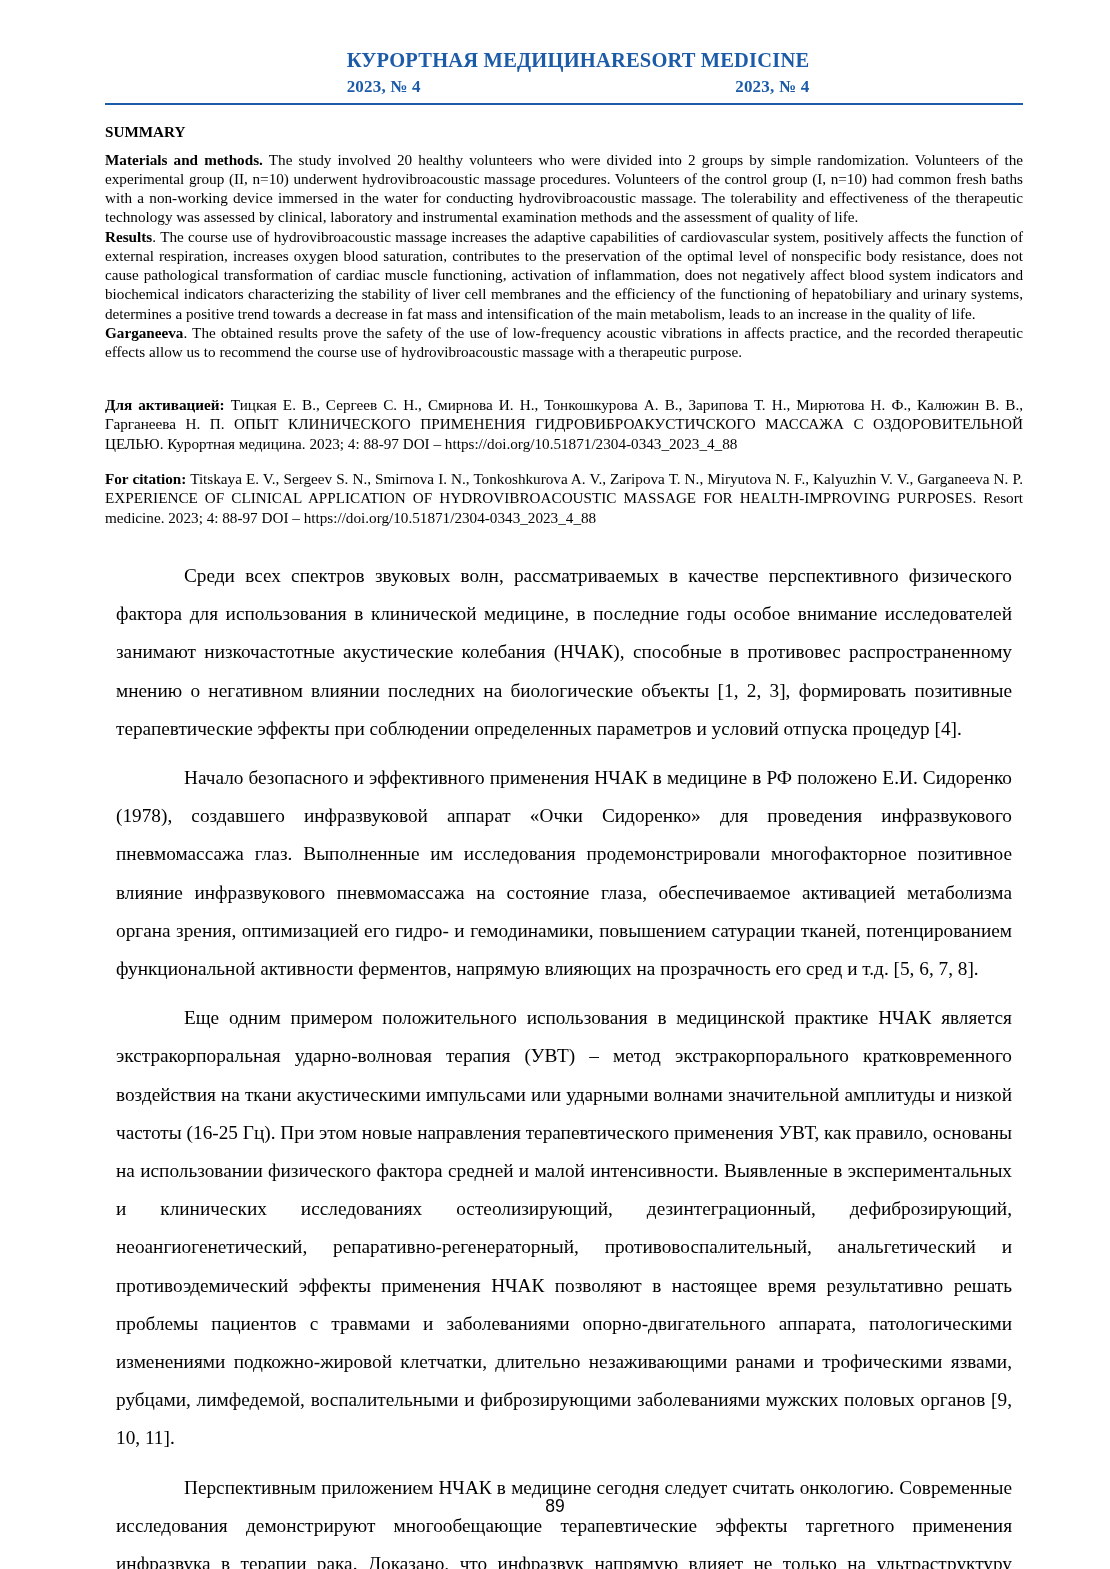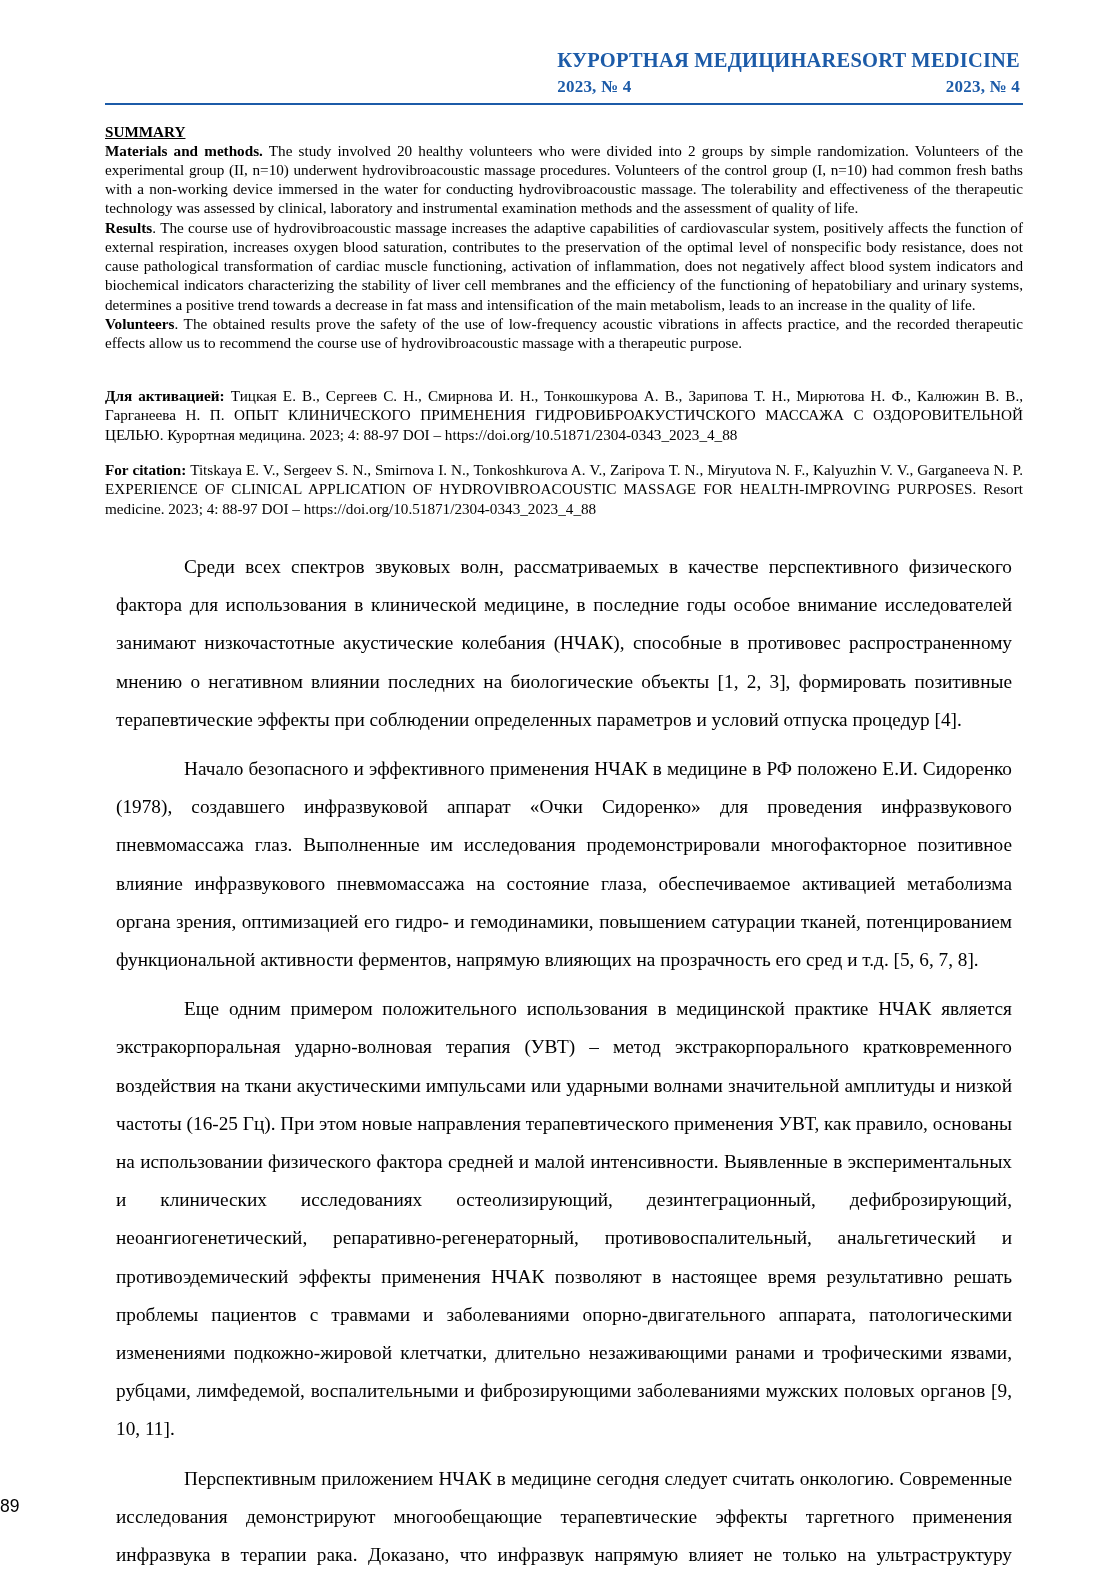--- a/index.html
+++ b/index.html
@@ -19,21 +19,21 @@
     width: 1110px;
     height: 1569px;
     box-sizing: border-box;
     padding: 48px 90px 0 105px;
     position: relative;
   }
 
   
   .runhead {
     display: flex;
-    justify-content: flex-end;
+    justify-content: center;
     align-items: flex-start;
     color: #1c5ba8;
     font-weight: bold;
     letter-spacing: 0.2px;
     margin-left: 31px;
   }
   .runhead .col-left  { text-align: left; }
   .runhead .col-right { text-align: right; }
   .runhead .title {
     font-size: 20.5px;
@@ -58,22 +58,21 @@
     margin-top: 17px;
     width: 918px;
     font-size: 15.2px;
     line-height: 1.265;
     text-align: justify;
     text-justify: inter-word;
   }
   .abstract .label-caps {
     font-weight: bold;
     display: block;
-    margin-bottom: 0px;
-    text-decoration: underline;
+    margin-bottom: 9px;
   }
   .abstract p {
     margin: 0;
     text-indent: 0;
   }
   .abstract b { font-weight: bold; }
 
   
   .citation {
     width: 918px;
@@ -100,20 +99,21 @@
     margin: 11px;
     text-indent: 68px;
   }
 
   
   .folio {
     position: absolute;
     left: 0;
     right: 0;
     bottom: 52px;
+    text-align: center;
     font-size: 17.5px;
     font-family: "Liberation Sans", "DejaVu Sans", sans-serif;
   }
 </style>
 </head>
 <body>
 
 <div class="page">
 
   <div class="runhead">
@@ -125,21 +125,21 @@
       <div class="title">RESORT MEDICINE</div>
       <div class="issue">2023, № 4</div>
     </div>
   </div>
   <hr class="rule">
 
   <div class="abstract">
     <span class="label-caps">SUMMARY</span>
     <p><b>Materials and methods.</b><span> The study involved 20 healthy volunteers who were divided into 2 groups by simple randomization. Volunteers of the experimental group (II, n=10) underwent hydrovibroacoustic massage procedures. Volunteers of the control group (I, n=10) had common fresh baths with a non-working device immersed in the water for conducting hydrovibroacoustic massage. The tolerability and effectiveness of the therapeutic technology was assessed by clinical, laboratory and instrumental examination methods and the assessment of quality of life.</span></p>
     <p><b>Results</b><span>. The course use of hydrovibroacoustic massage increases the adaptive capabilities of cardiovascular system, positively affects the function of external respiration, increases oxygen blood saturation, contributes to the preservation of the optimal level of nonspecific body resistance, does not cause pathological transformation of cardiac muscle functioning, activation of inflammation, does not negatively affect blood system indicators and biochemical indicators characterizing the stability of liver cell membranes and the efficiency of the functioning of hepatobiliary and urinary systems, determines a positive trend towards a decrease in fat mass and intensification of the main metabolism, leads to an increase in the quality of life.</span></p>
-    <p><b>Volunteers</b><span>. The obtained results prove the safety of the use of low-frequency acoustic vibrations in affects practice, and the recorded therapeutic effects allow us to recommend the course use of hydrovibroacoustic massage with a therapeutic purpose.</span></p>
+    <p><b>Garganeeva</b><span>. The obtained results prove the safety of the use of low-frequency acoustic vibrations in affects practice, and the recorded therapeutic effects allow us to recommend the course use of hydrovibroacoustic massage with a therapeutic purpose.</span></p>
   </div>
 
   <p class="citation ru"><b>Для активацией:</b><span> Тицкая Е. В., Сергеев С. Н., Смирнова И. Н., Тонкошкурова А. В., Зарипова Т. Н., Мирютова Н. Ф., Калюжин В. В., Гарганеева Н. П. ОПЫТ КЛИНИЧЕСКОГО ПРИМЕНЕНИЯ ГИДРОВИБРОАКУСТИЧСКОГО МАССАЖА С ОЗДОРОВИТЕЛЬНОЙ ЦЕЛЬЮ. Курортная медицина. 2023; 4: 88-97 DOI – https://doi.org/10.51871/2304-0343_2023_4_88</span></p>
 
   <p class="citation en"><b>For citation:</b><span> Titskaya E. V., Sergeev S. N., Smirnova I. N., Tonkoshkurova A. V., Zaripova T. N., Miryutova N. F., Kalyuzhin V. V., Garganeeva N. P. EXPERIENCE OF CLINICAL APPLICATION OF HYDROVIBROACOUSTIC MASSAGE FOR HEALTH-IMPROVING PURPOSES. Resort medicine. 2023; 4: 88-97 DOI – https://doi.org/10.51871/2304-0343_2023_4_88</span></p>
 
   <div class="body-text">
     <p>Среди всех спектров звуковых волн, рассматриваемых в качестве перспективного физического фактора для использования в клинической медицине, в последние годы особое внимание исследователей занимают низкочастотные акустические колебания (НЧАК), способные в противовес распространенному мнению о негативном влиянии последних на биологические объекты [1, 2, 3], формировать позитивные терапевтические эффекты при соблюдении определенных параметров и условий отпуска процедур [4].</p>
     <p>Начало безопасного и эффективного применения НЧАК в медицине в РФ положено Е.И. Сидоренко (1978), создавшего инфразвуковой аппарат «Очки Сидоренко» для проведения инфразвукового пневмомассажа глаз. Выполненные им исследования продемонстрировали многофакторное позитивное влияние инфразвукового пневмомассажа на состояние глаза, обеспечиваемое активацией метаболизма органа зрения, оптимизацией его гидро- и гемодинамики, повышением сатурации тканей, потенцированием функциональной активности ферментов, напрямую влияющих на прозрачность его сред и т.д. [5, 6, 7, 8].</p>
     <p>Еще одним примером положительного использования в медицинской практике НЧАК является экстракорпоральная ударно-волновая терапия (УВТ) – метод экстракорпорального кратковременного воздействия на ткани акустическими импульсами или ударными волнами значительной амплитуды и низкой частоты (16-25 Гц). При этом новые направления терапевтического применения УВТ, как правило, основаны на использовании физического фактора средней и малой интенсивности. Выявленные в экспериментальных и клинических исследованиях остеолизирующий, дезинтеграционный, дефиброзирующий, неоангиогенетический, репаративно-регенераторный, противовоспалительный, анальгетический и противоэдемический эффекты применения НЧАК позволяют в настоящее время результативно решать проблемы пациентов с травмами и заболеваниями опорно-двигательного аппарата, патологическими изменениями подкожно-жировой клетчатки, длительно незаживающими ранами и трофическими язвами, рубцами, лимфедемой, воспалительными и фиброзирующими заболеваниями мужских половых органов [9, 10, 11].</p>

